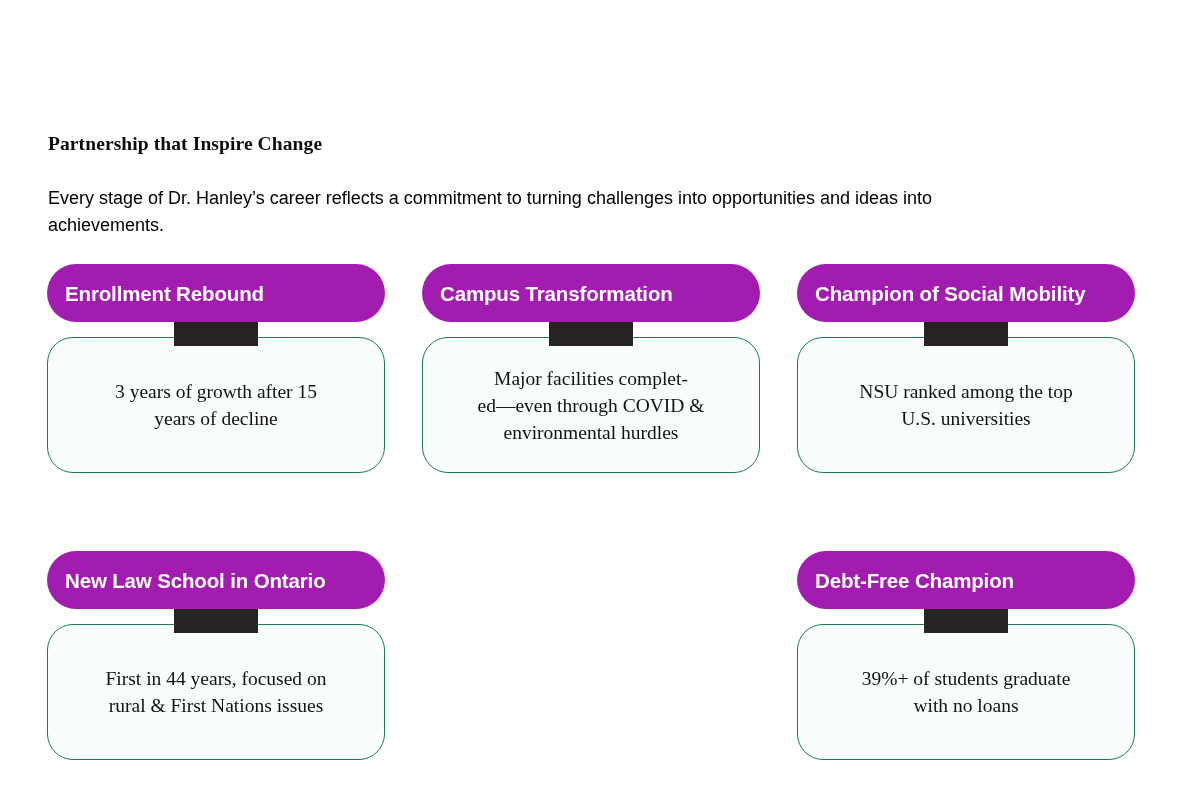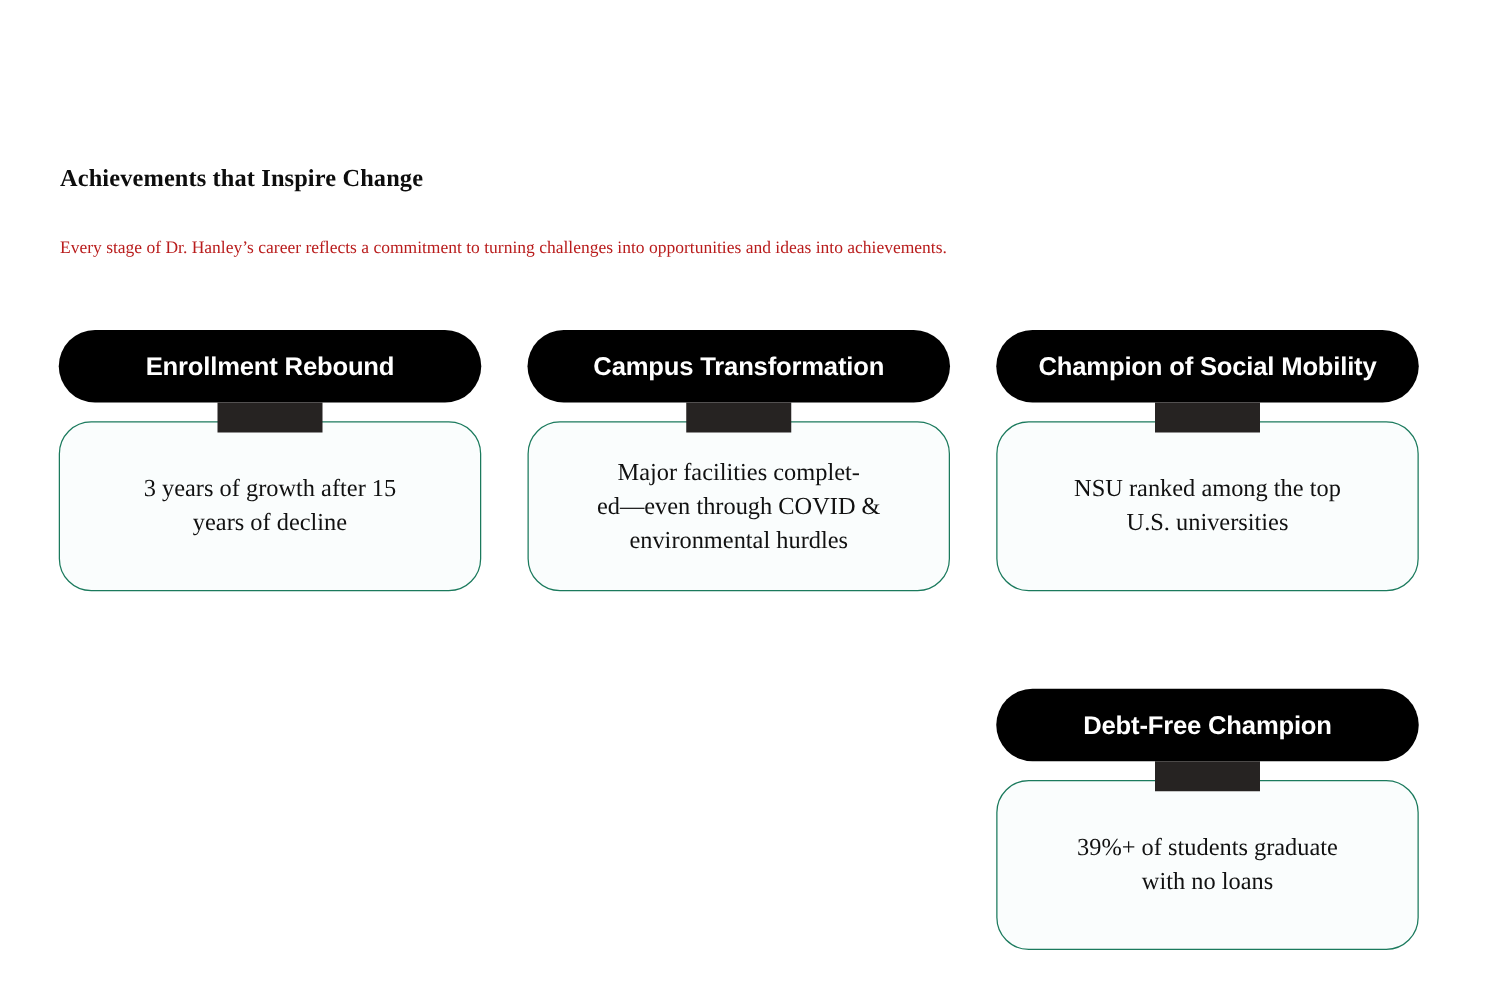--- a/index.html
+++ b/index.html
@@ -39,24 +39,24 @@
     letter-spacing: 0.1px;
     color: #0d0d0d;
     margin: 0;
   }
   .intro-paragraph {
     margin: 0;
     position: absolute;
     top: 53px;
     left: 0;
     width: 1000px;
-    font-family: Liberation Serif, serif;
-    font-size: 14px;
+    font-family: Liberation Sans, sans-serif;
+    font-size: 18px;
     line-height: 27px;
-    color: #b91c1c;
+    color: #000000;
   }
 
   
   .grid {
     position: absolute;
     left: 47px;
     top: 264px;
     width: 1088px;
   }
   .grid-row {
@@ -73,25 +73,24 @@
   .card.col-1 { left: 375px; }
   .card.col-2 { left: 750px; }
 
   
   .card-header {
     position: relative;
     z-index: 3;
     box-sizing: border-box;
     width: 338px;
     min-height: 58px;
-    background: #000000;
+    background: #a21caf;
     border-radius: 29px;
     display: flex;
     align-items: center;
-    justify-content: center;
     padding: 7px 18px;
   }
   .card-header-text {
     font-family: "Liberation Sans", "DejaVu Sans", sans-serif;
     font-weight: bold;
     font-size: 20.5px;
     line-height: 25px;
     letter-spacing: -0.15px;
     color: #ffffff;
     text-align: center;
@@ -141,21 +140,21 @@
 
   .grid-row.row-1 { margin-top: 0px; }
   .grid-row.row-2 { margin-top: 39px; }
 </style>
 </head>
 <body>
 
 <div class="page">
 
   <section class="intro">
-    <h2 class="intro-heading">Achievements that Inspire Change</h2>
+    <h2 class="intro-heading">Partnership that Inspire Change</h2>
     <p class="intro-paragraph">Every stage of Dr. Hanley’s career reflects a commitment to turning challenges into opportunities and ideas into achievements.</p>
   </section>
 
   <section class="grid">
 
     <div class="grid-row row-1">
 
       <div class="card col-0">
         <div class="card-header">
           <span class="card-header-text">Enrollment Rebound</span>
@@ -187,20 +186,30 @@
           <span class="card-body-text">Major facilities complet-
 ed—even through COVID &amp;
 environmental hurdles</span>
         </div>
       </div>
 
     </div>
 
     <div class="grid-row row-2">
 
+      <div class="card col-0">
+        <div class="card-header">
+          <span class="card-header-text">New Law School in Ontario</span>
+        </div>
+        <div class="card-connector"></div>
+        <div class="card-body">
+          <span class="card-body-text">First in 44 years, focused on
+rural &amp; First Nations issues</span>
+        </div>
+      </div>
 
 
       <div class="card col-2">
         <div class="card-header">
           <span class="card-header-text">Debt-Free Champion</span>
         </div>
         <div class="card-connector"></div>
         <div class="card-body">
           <span class="card-body-text">39%+ of students graduate
 with no loans</span>

